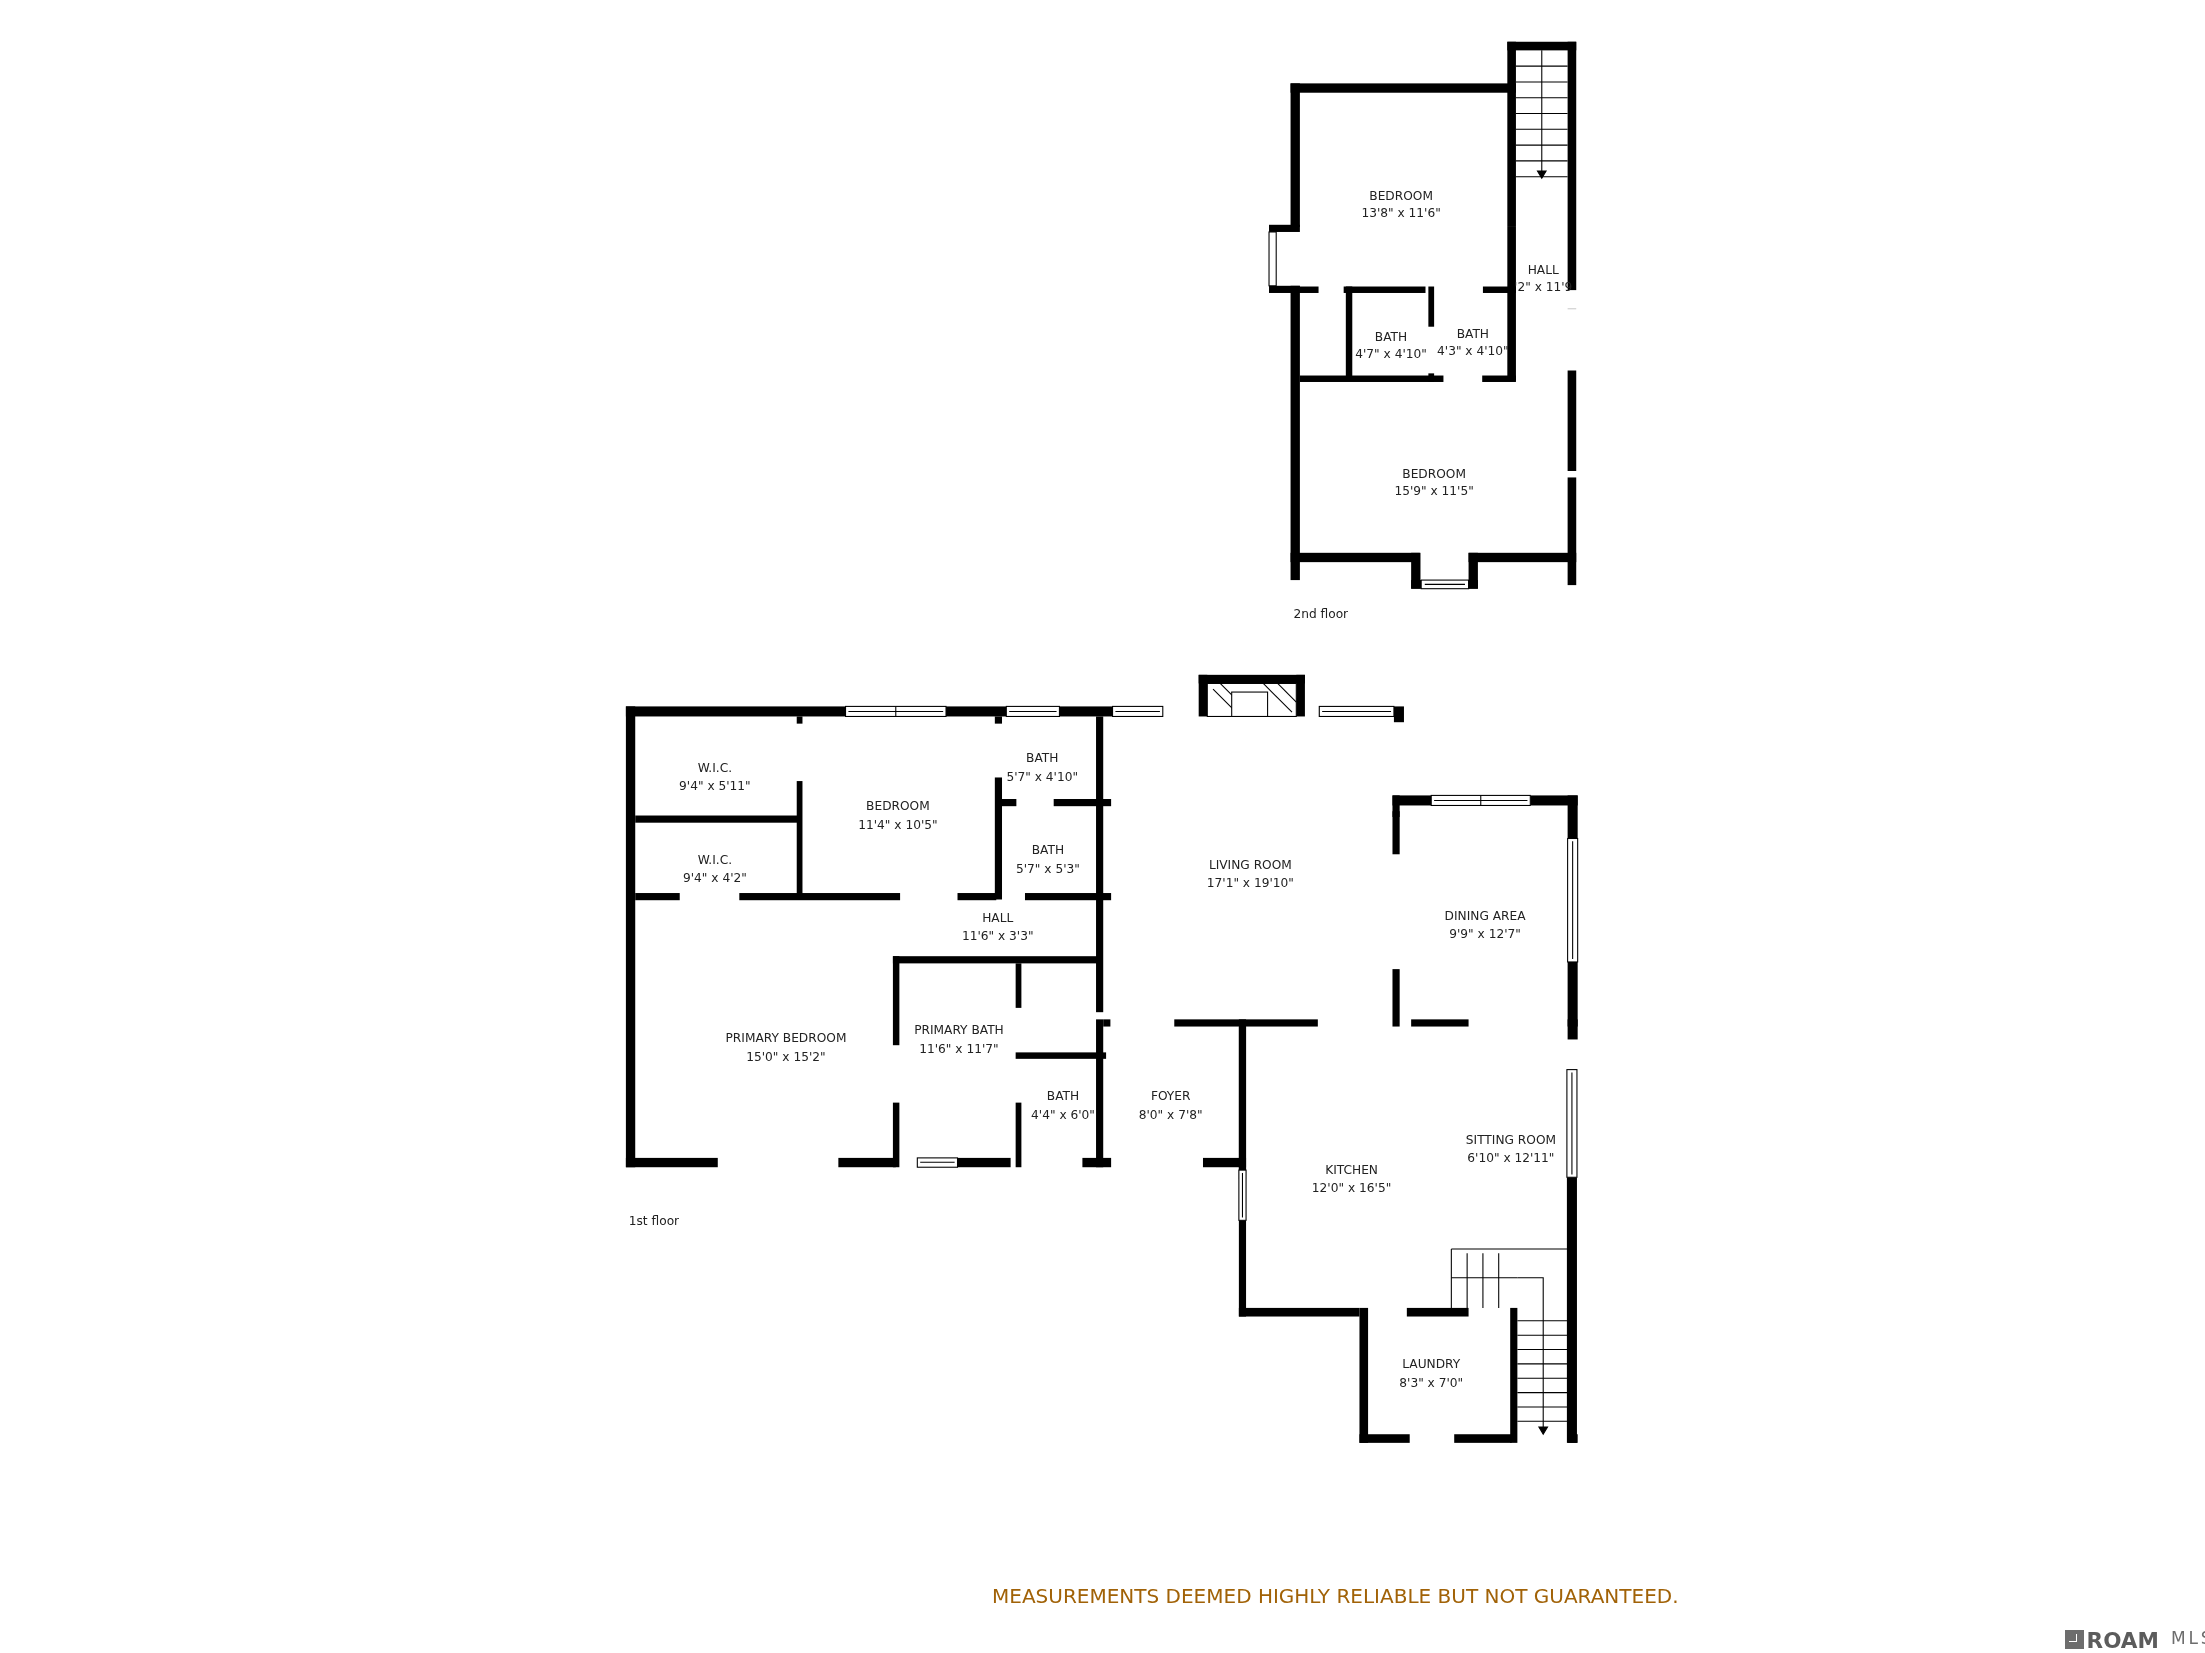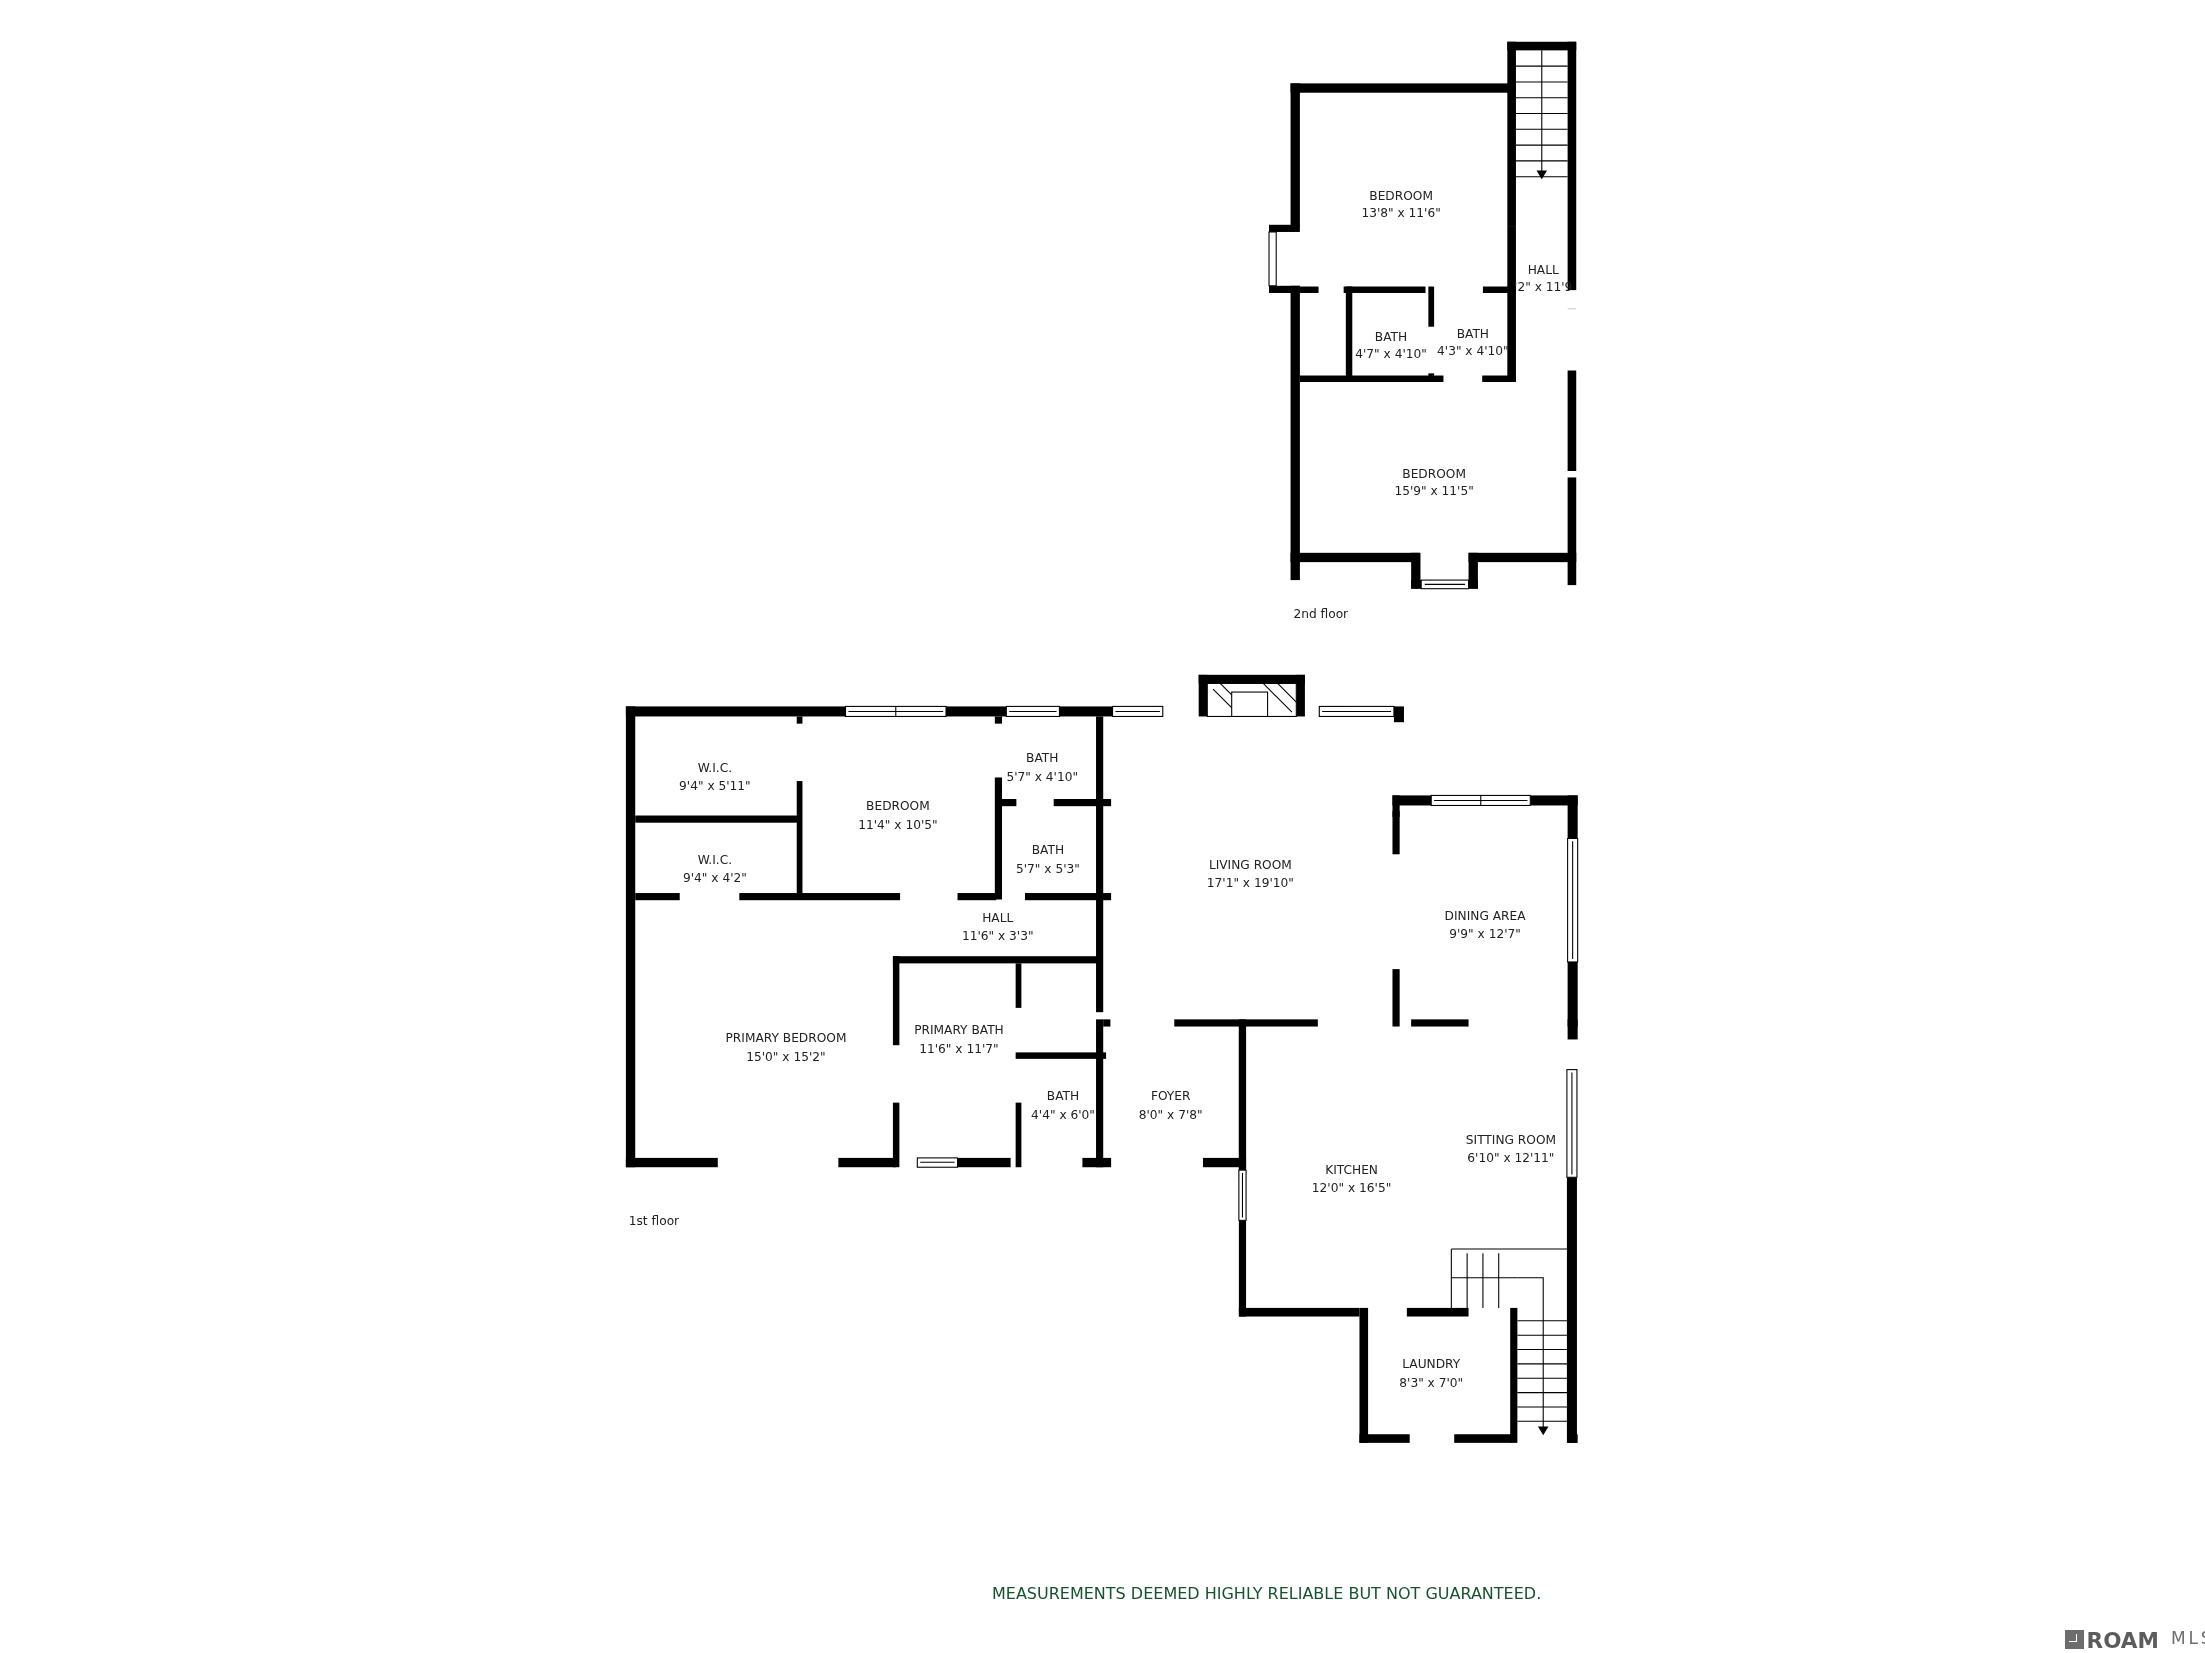--- a/index.html
+++ b/index.html
@@ -2,21 +2,21 @@
 <html style="font-size:11.5px"><head>
 <meta charset="utf-8">
 <style>
   html, body { margin: 0; padding: 0; background: #ffffff; }
   body { width: 2205px; height: 1654px; position: relative; overflow: hidden;
          font-family: "DejaVu Sans", sans-serif; }
   #plan { position: absolute; left: 0; top: 0; }
   .room-label { font-family: "DejaVu Sans", sans-serif; font-size: 17px; fill: #222; text-anchor: middle; }
   .floor-label { font-family: "DejaVu Sans", sans-serif; font-size: 17px; fill: #222; }
   .disclaimer { position: absolute; left: 992px; top: 1584px; font-family: "DejaVu Sans", sans-serif;
-                font-size: 16px; color: #14532d; letter-spacing: 0px; }
+                font-size: 20px; color: #a16207; letter-spacing: 0px; }
   .logo { position: absolute; left: 2065px; top: 1630px; display: flex; }
   .logo-icon { width: 18.7px; height: 18.7px; background: #6d6d6d; margin-right: 2.9px; position: relative; }
   .logo-icon::before { content: ""; position: absolute; left: 3.6px; top: 3.6px; width: 7.2px; height: 7.2px;
                        border-right: 1.4px solid #fff; border-bottom: 1.4px solid #fff; }
   .logo-main { font-family: "DejaVu Sans", sans-serif; font-weight: bold; font-size: 21.5px; color: #5c5c5c; line-height: 1; }
   .logo-sub { font-family: "DejaVu Sans", sans-serif; font-size: 17px; color: #6d6d6d; margin-left: 12px; letter-spacing: 2.9px; line-height: 1; }
 </style>
 </head>
 <body>
 

